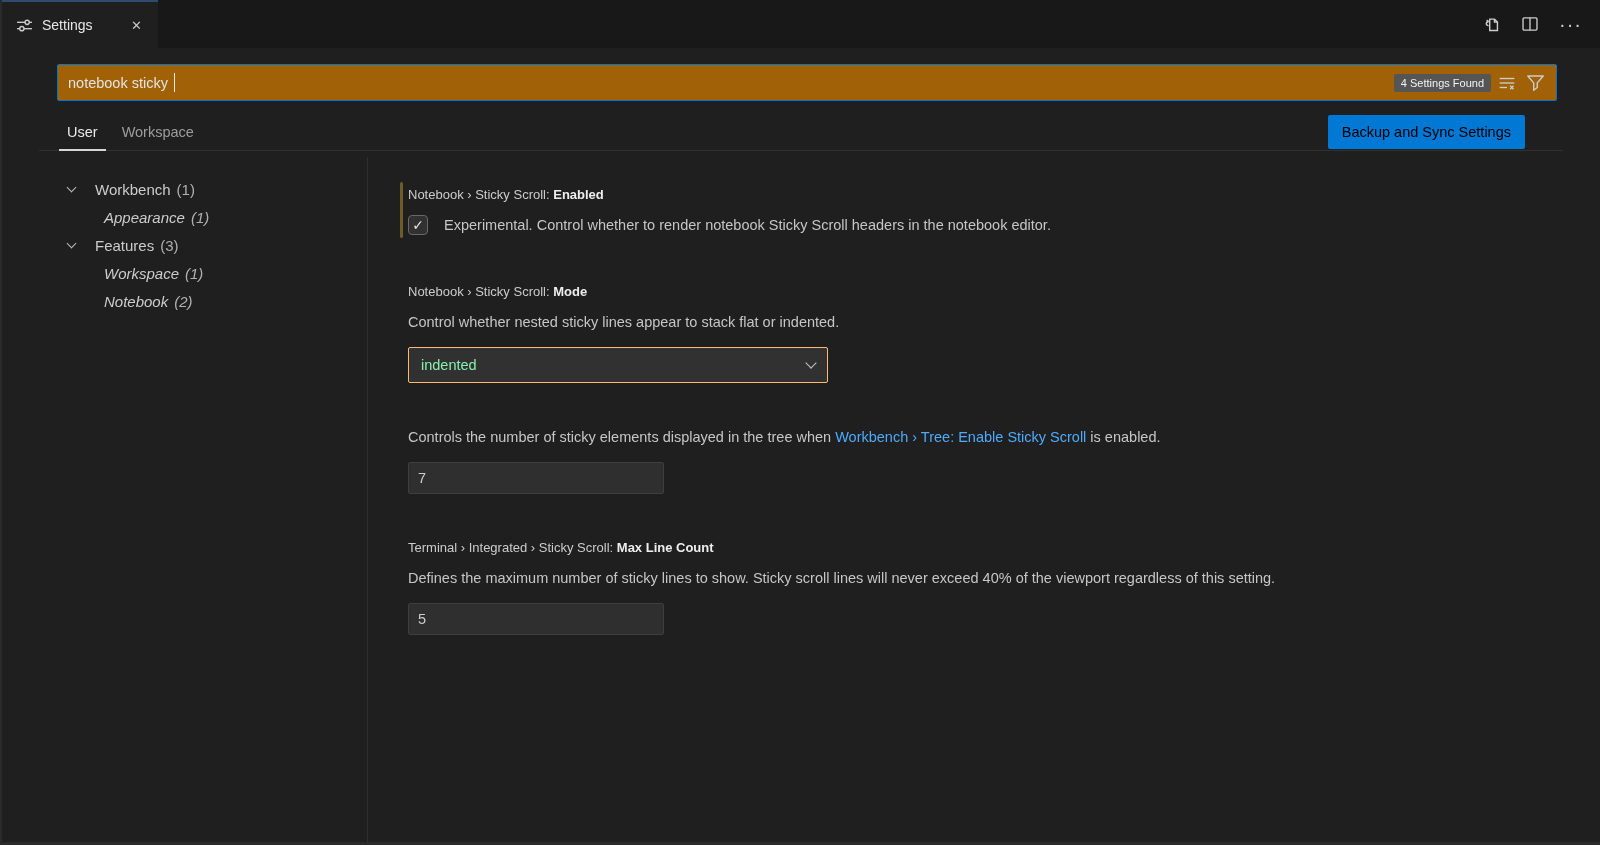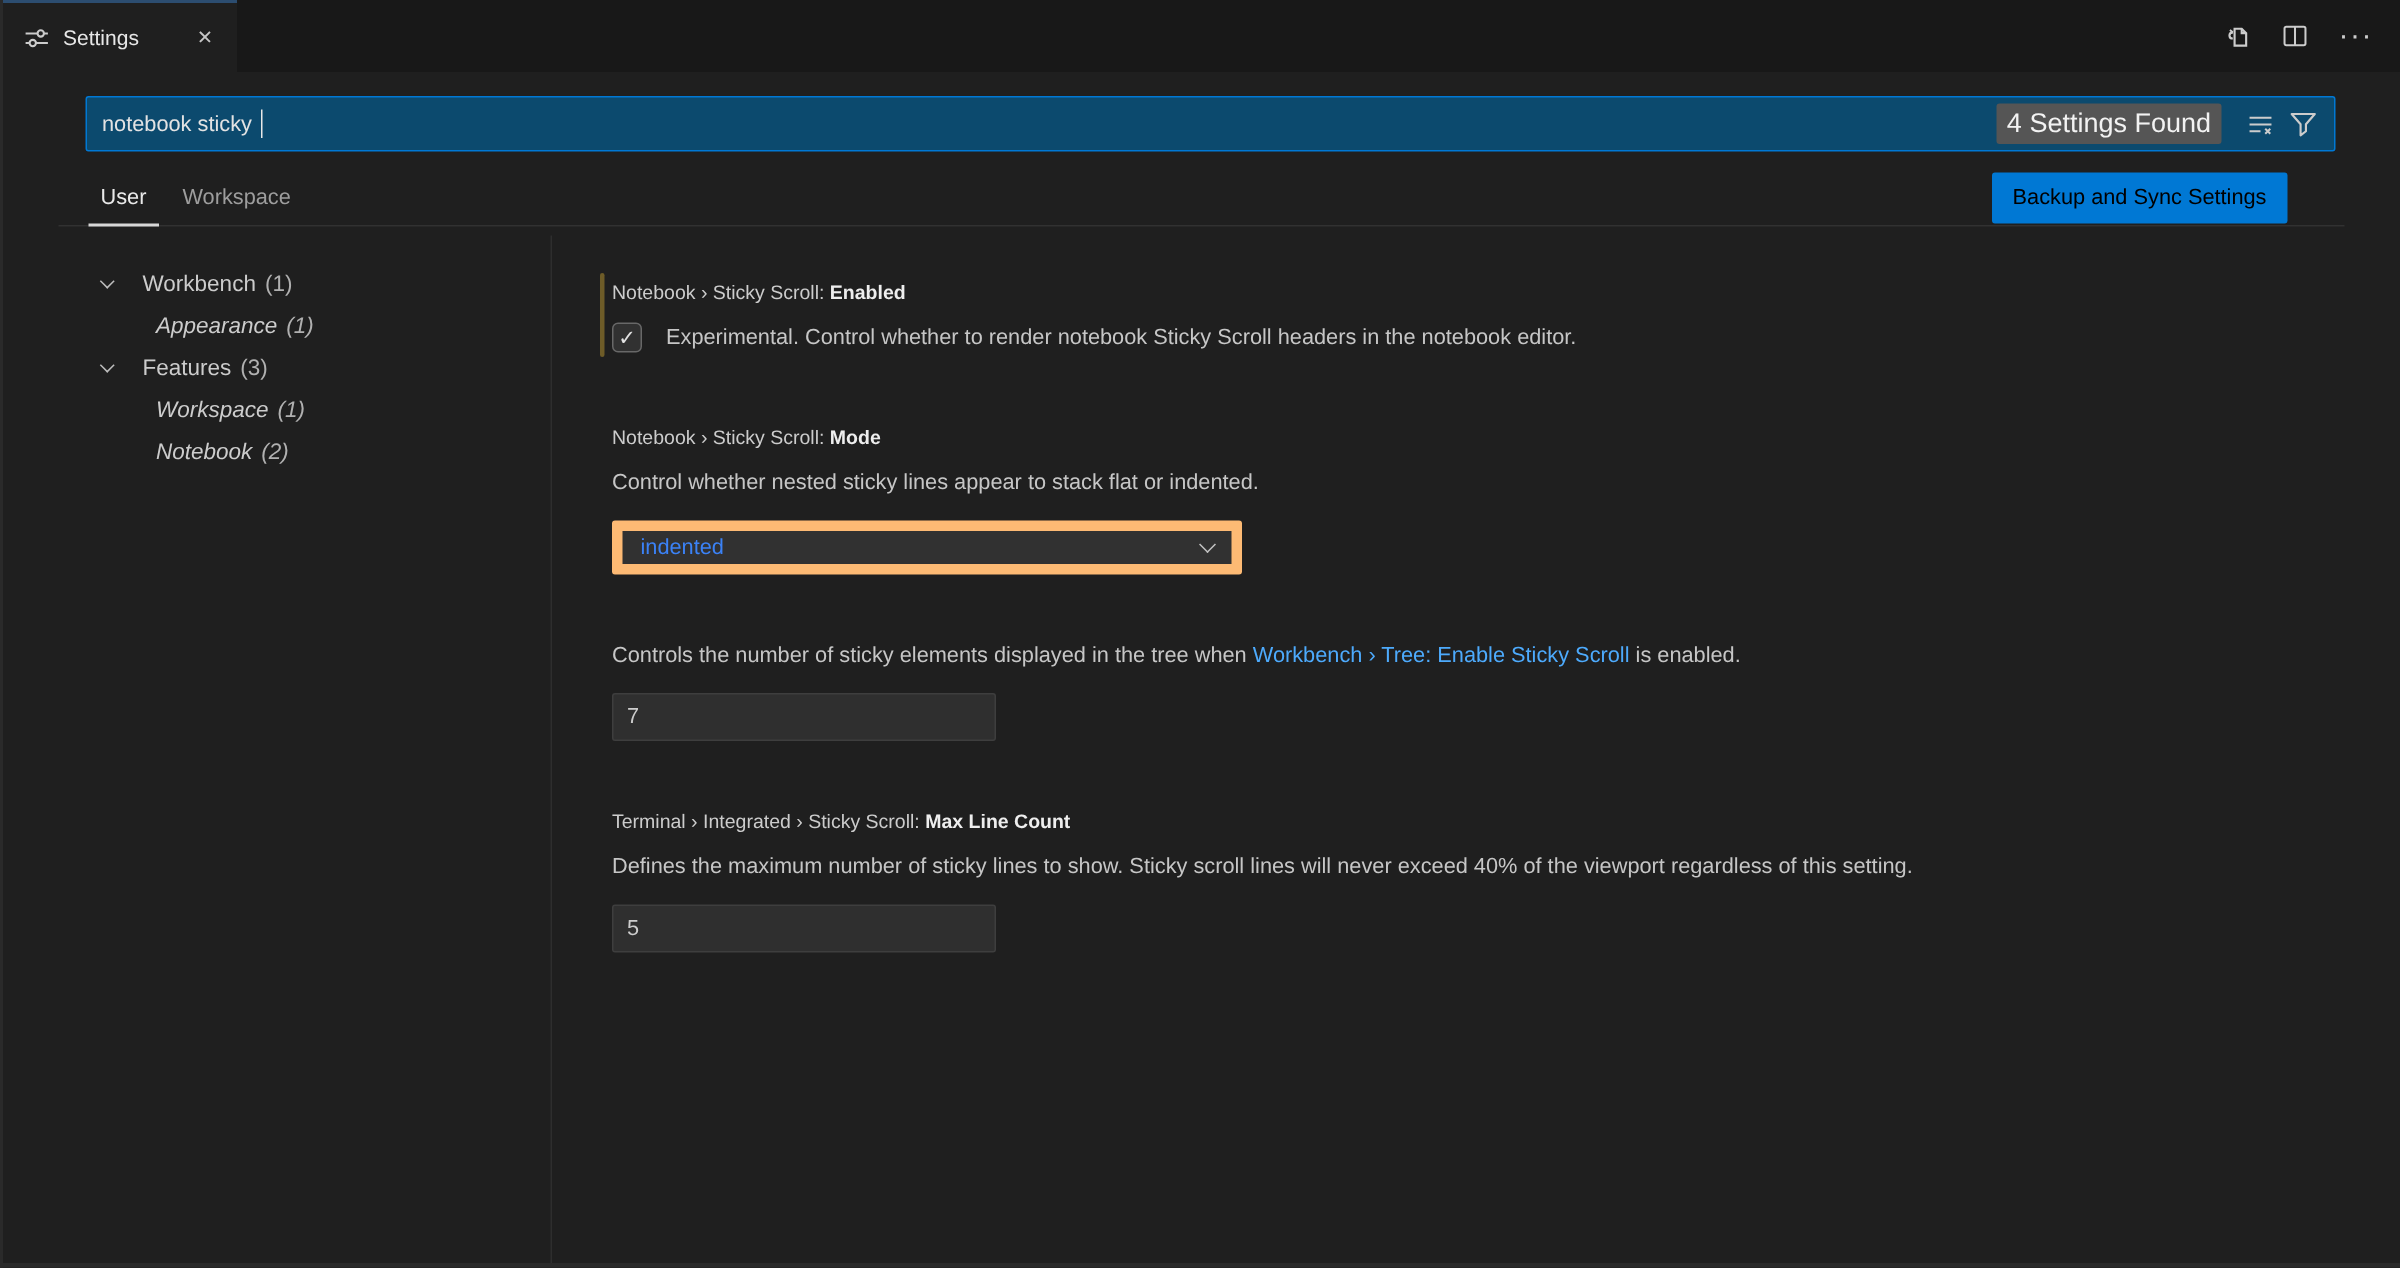--- a/index.html
+++ b/index.html
@@ -20,29 +20,29 @@
   }
   .editor-tab .tab-label { flex:1; }
   .tab-close { color:#c5c5c5; font-size:13px; padding:2px 4px; border-radius:4px; cursor:pointer; }
   .editor-actions { margin-left:auto; display:flex; align-items:center; gap:20px; padding-right:18px; }
   .action-icon { display:flex; align-items:center; justify-content:center; cursor:pointer; color:#cccccc; }
   .more-glyph { font-size:20px; letter-spacing:1px; line-height:10px; color:#cccccc; }
 
   
   .search-row { padding:16px 43px 0 55px; flex:none; }
   .search-input {
-    height:37px; background:#0c4a6e; border:1px solid #0078d4; border-radius:2px;
+    height:37px; background:#a16207; border:1px solid #0078d4; border-radius:2px;
     display:flex; align-items:center; padding:0 8px 0 10px; cursor:text;
   }
   .search-text { font-size:14.5px; color:#e3e3e3; }
   .caret { display:inline-block; width:1.5px; height:19px; background:#e8e8e8; margin-left:6px; vertical-align:middle; }
   .search-spacer { flex:1; }
   .results-badge {
-    background:#555555; color:#f2f2f2; font-size:18px; padding:3px 7px; border-radius:2px;
-    white-space:nowrap; margin-right:10px;
+    background:#555555; color:#f2f2f2; font-size:11px; padding:3px 7px; border-radius:2px;
+    white-space:nowrap; margin-right:0;
   }
   .search-action { display:flex; align-items:center; padding:3px; margin-left:4px; cursor:pointer; }
 
   
   .scope-row { display:flex; align-items:center; margin:12px 75px 0 63px; height:38px; flex:none; position:relative; }
   .scope-tabs { display:flex; gap:20px; height:100%; }
   .scope-tab { font-size:14.5px; color:#9d9d9d; display:flex; align-items:center; padding:0 2px; position:relative; cursor:pointer; }
   .scope-tab.active { color:#e9e9e9; font-weight:400; }
   .scope-tab.active::after {
     content:""; position:absolute; left:-6px; right:-6px; bottom:0; height:2px; background:#d7d7d7; z-index:2;
@@ -76,22 +76,22 @@
 
   .bool-row { display:flex; align-items:center; gap:16px; }
   .bool-row .setting-desc { margin-bottom:0; }
   .checkbox {
     width:20px; height:20px; flex:none; background:#313131; border:1px solid #686868; border-radius:4px;
     display:flex; align-items:center; justify-content:center; cursor:pointer;
     color:#e3e3e3; font-size:14px; line-height:1;
   }
 
   .select-box {
-    width:420px; height:36px; background:#313131; border:7px solid #fdba74; border-radius:2px;
-    display:flex; align-items:center; padding:0 12px; font-size:14.5px; color:#3b82f6; cursor:pointer;
+    width:420px; height:36px; background:#313131; border:1px solid #fdba74; border-radius:2px;
+    display:flex; align-items:center; padding:0 12px; font-size:14.5px; color:#86efac; cursor:pointer;
   }
   .select-value { flex:1; }
   .select-chev { width:8px; height:8px; border-right:1.6px solid #c3c3c3; border-bottom:1.6px solid #c3c3c3; transform:rotate(45deg); margin-top:-4px; }
 
   .num-input {
     width:256px; height:32px; background:#2f2f2f; border:1px solid #3e3e3e; border-radius:2px;
     color:#cccccc; font-size:14.5px; padding:0 9px; font-family:inherit; outline:none;
   }
 
   svg { display:block; }

